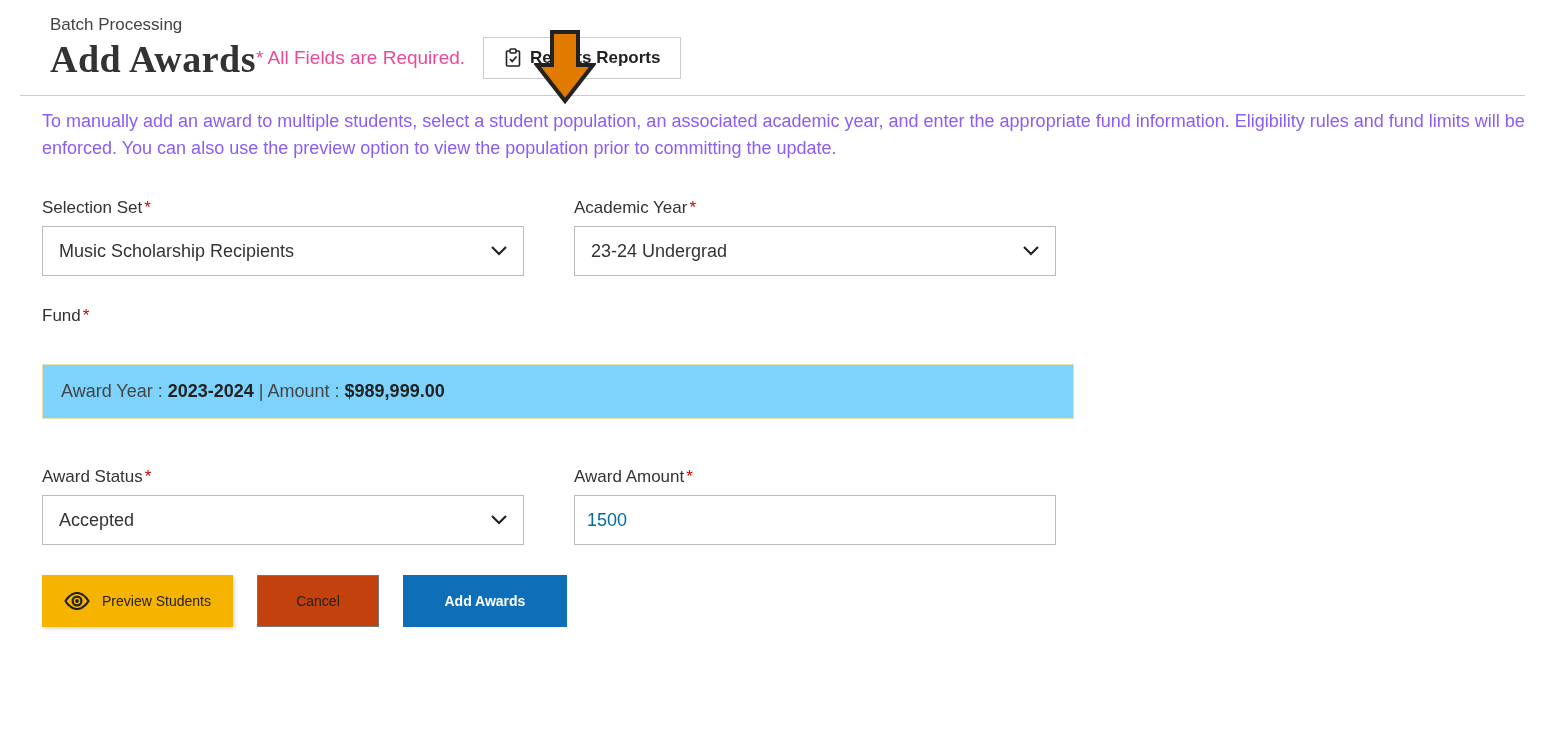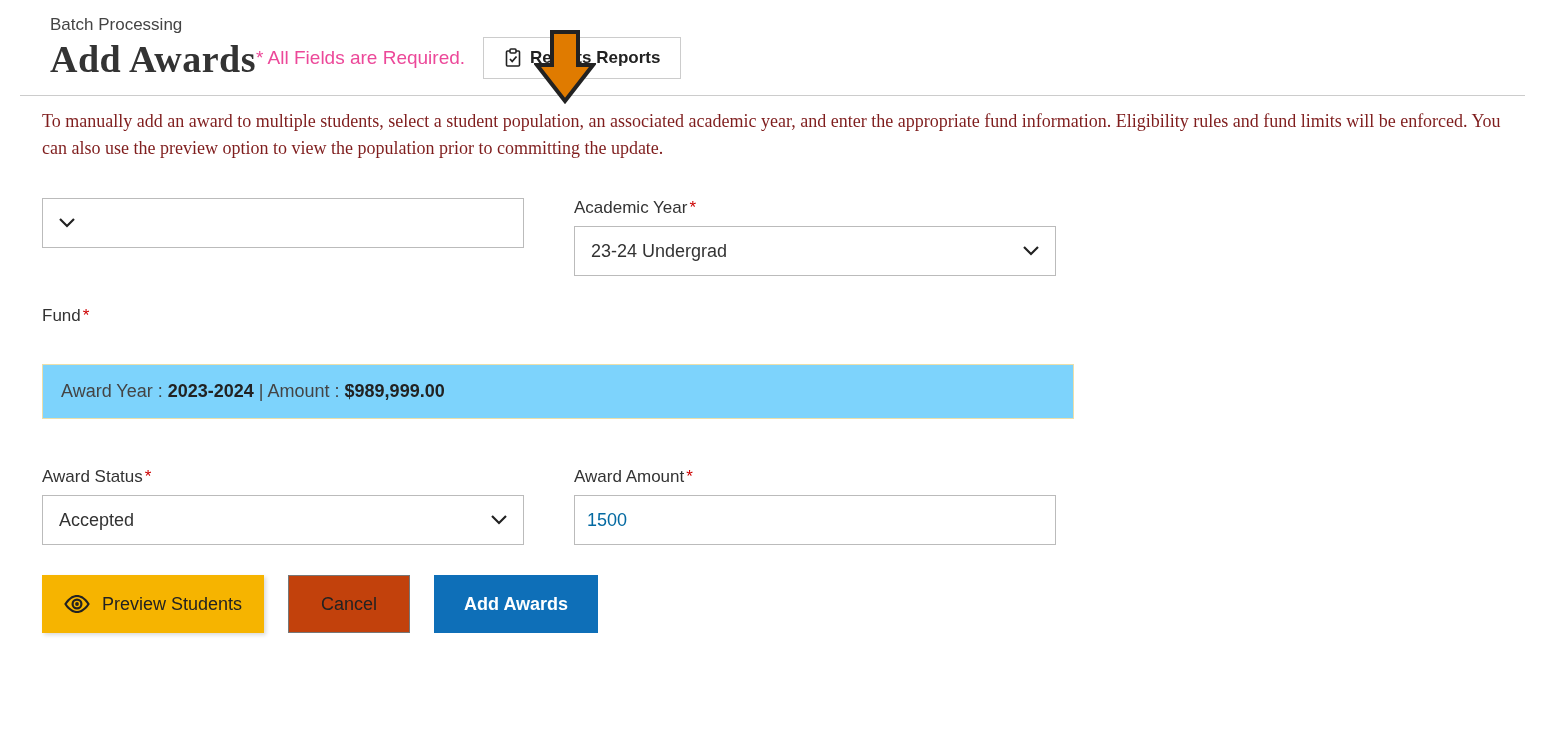--- a/index.html
+++ b/index.html
@@ -61,24 +61,23 @@
       top: -8px;
       right: 85px;
     }
     .divider {
       border: none;
       border-top: 1px solid #ccc;
       margin: 14px 0 12px 0;
     }
     .desc {
       font-size: 18px;
-      color: #7f1d1d;
+      color: #8b5cf6;
       line-height: 1.5;
       margin: 0 0 36px 22px;
-      font-family: Liberation Serif, serif;
     }
     .form-area {
       margin-left: 22px;
     }
     .row {
       display: flex;
       gap: 50px;
       margin-bottom: 30px;
     }
     .field { }
@@ -124,23 +123,23 @@
     .actions {
       display: flex;
       gap: 24px;
       margin-top: 10px;
     }
     .btn {
       display: flex;
       align-items: center;
       justify-content: center;
       gap: 12px;
-      height: 58px;
+      height: 52px;
       padding: 8px 22px;
-      font-size: 18px;
+      font-size: 14px;
       cursor: pointer;
       border: none;
     }
     .btn-preview {
       background: #f6b400;
       color: #222;
       font-weight: 500;
       box-shadow: 2px 2px 4px rgba(0,0,0,0.15);
     }
     .btn-cancel {
@@ -182,21 +181,25 @@
     </div>
   </div>
 
   <hr class="divider">
 
   <p class="desc">To manually add an award to multiple students, select a student population, an associated academic year, and enter the appropriate fund information. Eligibility rules and fund limits will be enforced. You can also use the preview option to view the population prior to committing the update.</p>
 
   <div class="form-area">
     <div class="row">
       <div class="field">
+        <div class="label">
+          <span>Selection Set</span><span class="req-star">*</span>
+        </div>
         <div class="select">
+          <span>Music Scholarship Recipients</span>
           <svg class="chev" width="16" height="10" viewBox="0 0 16 10">
               <path d="M1 1 L8 8 L15 1" fill="none" stroke="#222" stroke-width="2.2"></path>
             </svg>
         </div>
       </div>
       <div class="field">
         <div class="label">
           <span>Academic Year</span><span class="req-star">*</span>
         </div>
         <div class="select">

